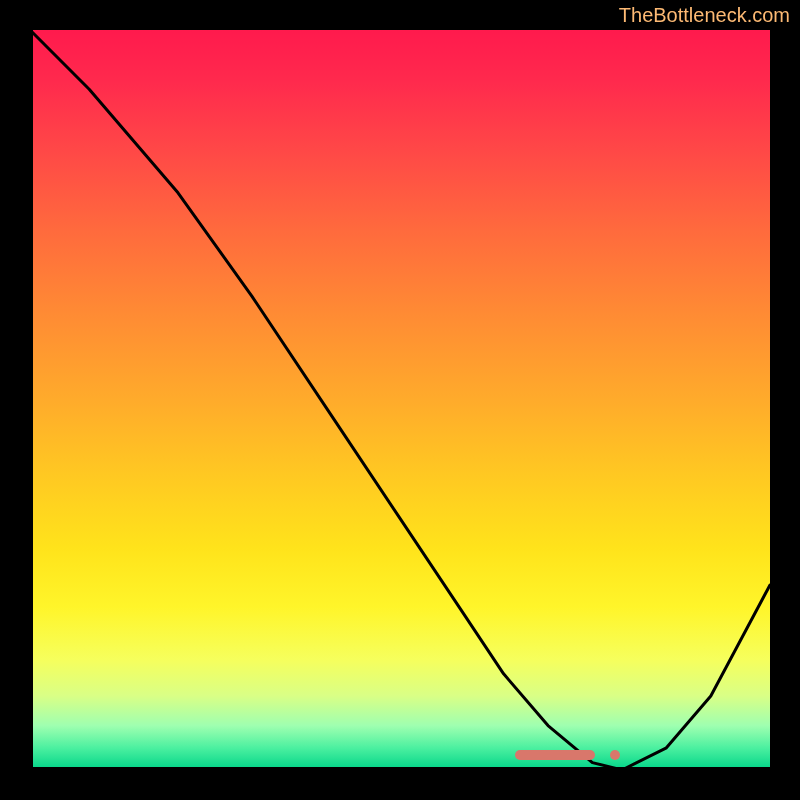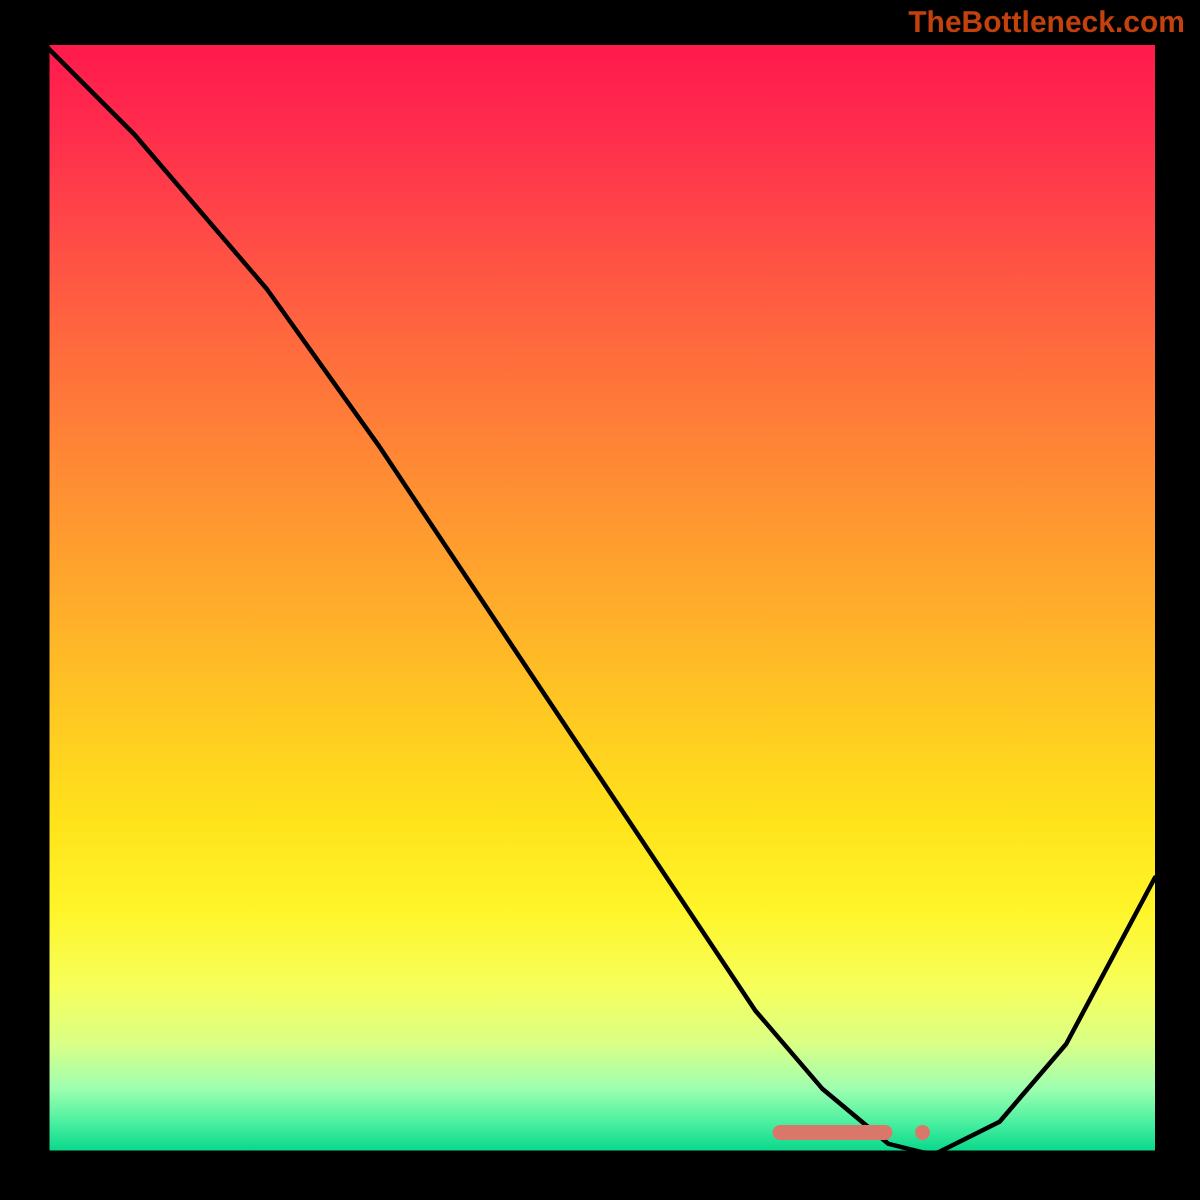--- a/index.html
+++ b/index.html
@@ -13,23 +13,23 @@
   }
   .wrapper {
     position: relative;
     width: 800px;
     height: 800px;
   }
   .watermark {
     position: absolute;
     top: 4px;
     right: 10px;
-    color: #c2410c;
+    color: #fdba74;
     font-size: 20px;
-    font-weight: 700;
+    font-weight: 400;
     z-index: 10;
   }
   .plot {
     position: absolute;
     left: 30px;
     top: 30px;
     width: 740px;
     height: 740px;
   }
   .gradient {

